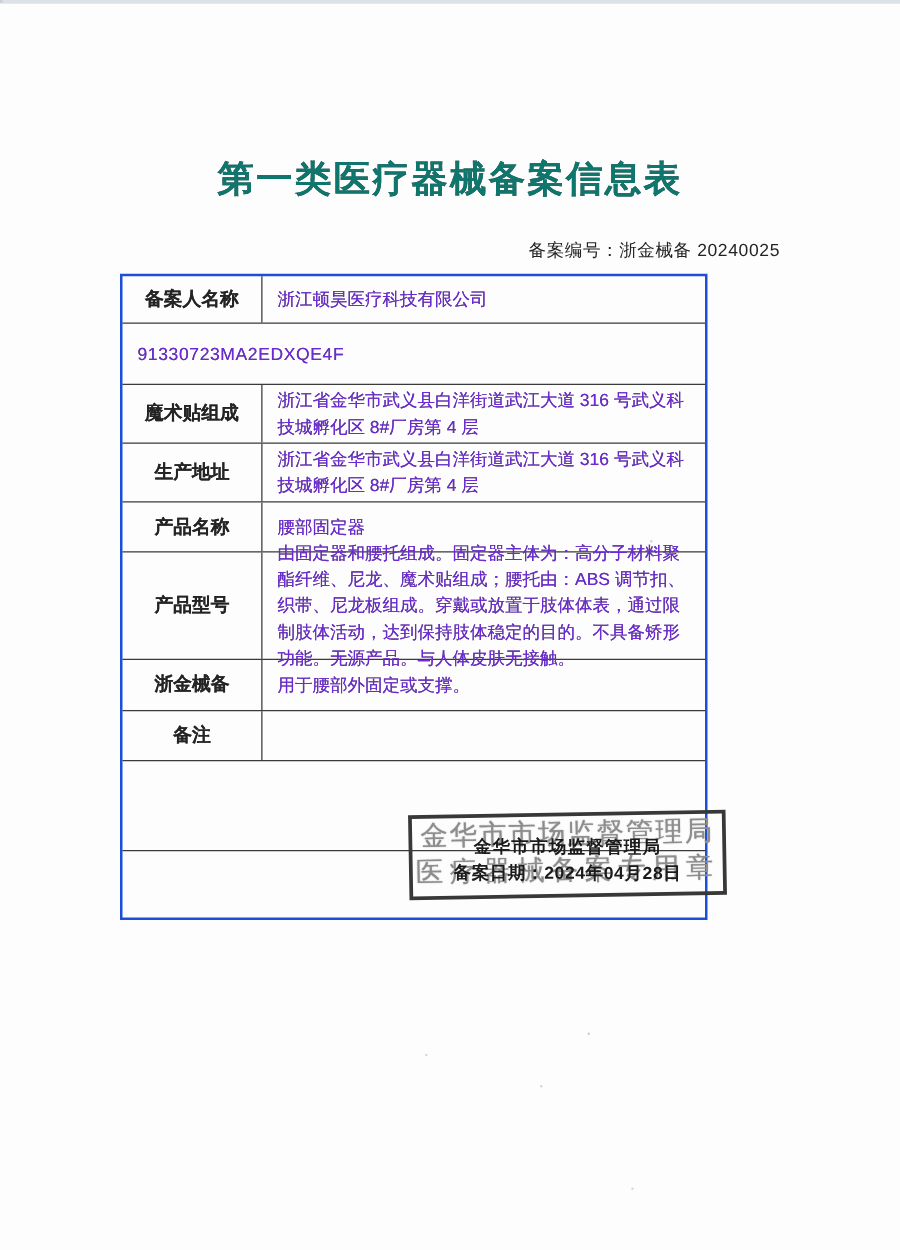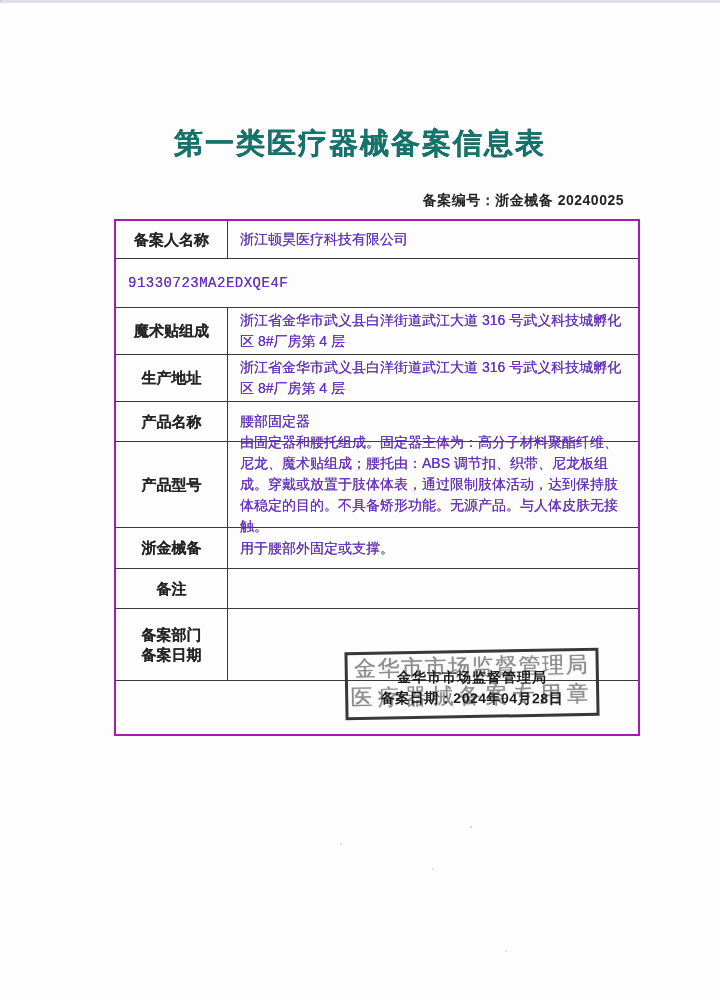--- a/index.html
+++ b/index.html
@@ -18,26 +18,26 @@
   }
   .doc-title{
     position:absolute;top:124px;left:0;width:100%;
     margin:0;text-align:center;
     font-size:29px;font-weight:bold;color:#0f766e;
     letter-spacing:2px;
     text-shadow:0 0 0.5px #333;
   }
   .record-no{
     position:absolute;top:192px;right:96px;
-    font-size:14px;font-weight:bold;color:#232323;
+    font-size:14px;font-weight:normal;color:#232323;
     letter-spacing:0.5px;
   }
   .form-table{
-    position:absolute;top:219px;left:114px;width:526px;
-    border:2px solid #a21caf;
+    position:absolute;top:219px;left:96px;width:470px;
+    border:2px solid #1d4ed8;
     box-sizing:border-box;
     background:transparent;
   }
   .t-row{display:flex;border-top:1px solid #3a3a3a;box-sizing:border-box;}
   .t-row.first{border-top:none;}
   .cell-label{
     flex:0 0 112px;width:112px;
     border-right:1px solid #3a3a3a;
     display:flex;align-items:center;justify-content:center;
     text-align:center;
@@ -47,21 +47,21 @@
     text-shadow:0 0 0.4px #444;
   }
   .cell-value{
     flex:1;display:flex;align-items:center;
     padding:4px 8px 4px 12px;
     font-size:14px;color:#6d28d9;line-height:21px;
     white-space:pre-wrap;word-break:break-all;
     box-sizing:border-box;
     text-shadow:0 0 0.3px #555;
   }
-  .mono{font-family:Liberation Mono, monospace;letter-spacing:0.5px;}
+  .mono{font-family:Liberation Sans, sans-serif;letter-spacing:0.5px;}
   
   .stamp{
     position:absolute;left:229px;top:429px;width:248px;height:62px;
     border:3px solid #383838;
     transform:rotate(-1deg);
     z-index:5;
   }
   .seal-text{
     position:absolute;left:0;right:0;top:0;
     text-align:center;color:#8d8d8d;
@@ -131,22 +131,20 @@
       <div class="cell-label">浙金械备</div>
       <div class="cell-value">用于腰部外固定或支撑。</div>
     </div>
 
     <div class="t-row" style="height:40px">
       <div class="cell-label">备注</div>
       <div class="cell-value"></div>
     </div>
 
     <div class="t-row" style="height:72px">
-      <div class="cell-label">备案部门
-备案日期</div>
       <div class="cell-value"></div>
     </div>
 
     <div class="t-row" style="height:54px">
       <div class="cell-value"></div>
     </div>
 
     <div class="stamp">
       <div class="seal-text">
         <div class="seal-line1">金华市市场监督管理局</div>

